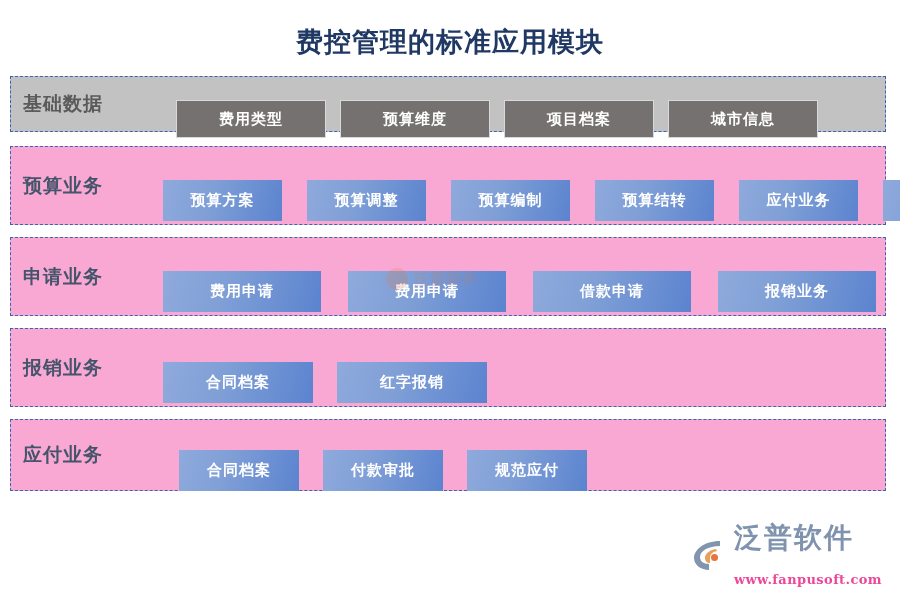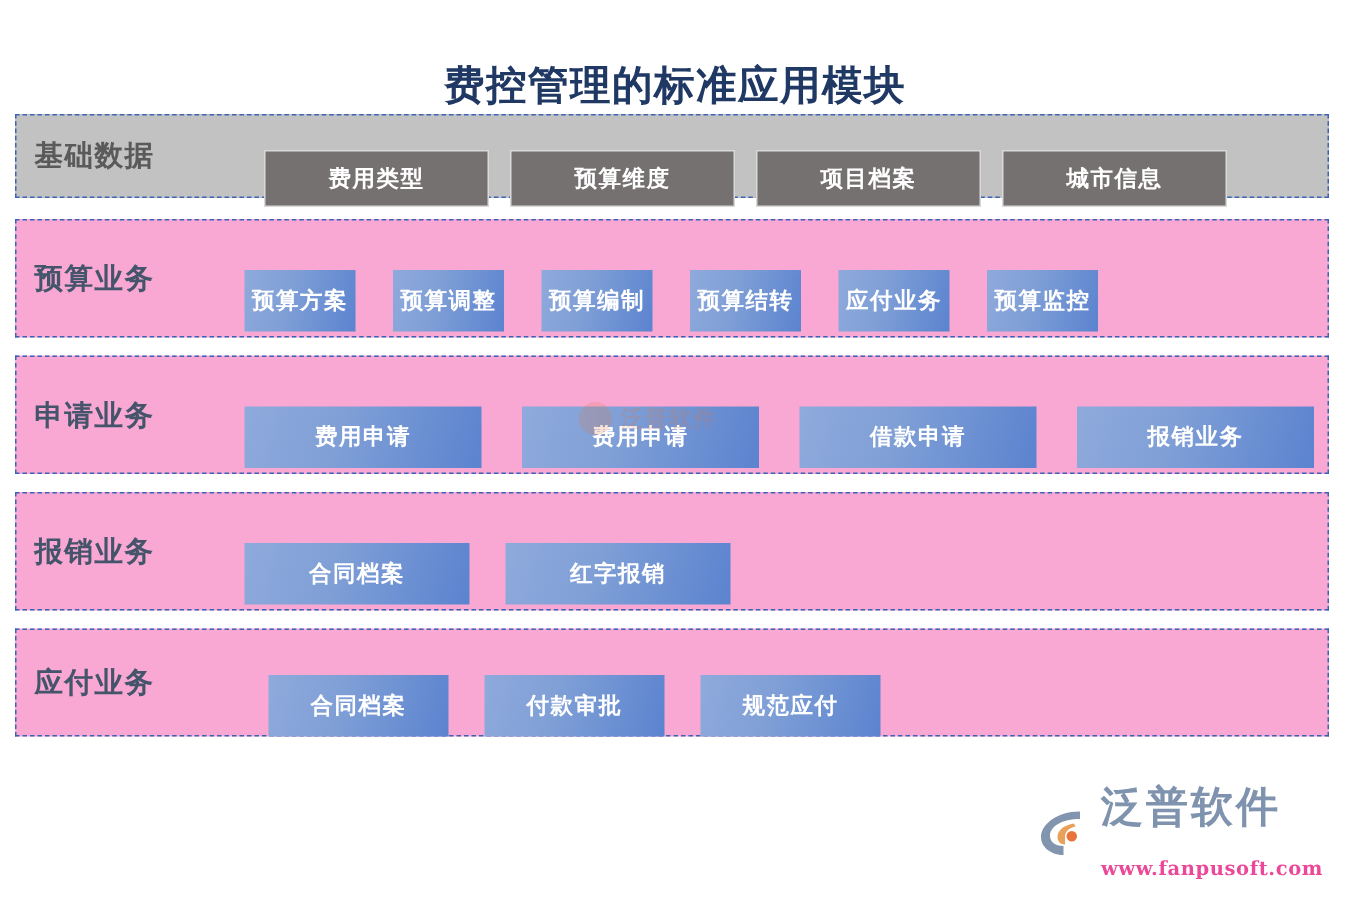--- a/index.html
+++ b/index.html
@@ -14,21 +14,21 @@
     overflow: hidden;
     position: relative;
   }
 
   #page-title {
     text-align: center;
     color: #1f3864;
     font-size: 27px;
     font-weight: 700;
     letter-spacing: 1px;
-    margin: 16px;
+    margin: 0;
     padding: 20px 0 0 0;
     height: 44px;
     line-height: 44px;
     font-family: "DejaVu Serif", "Liberation Serif", serif;
   }
 
   #diagram {
     position: absolute;
     left: 10px;
     top: 76px;
@@ -96,21 +96,21 @@
     border: 1px solid #d9d9d9;
     height: 38px;
     width: 150px;
   }
 
   
   .node.blue {
     background: linear-gradient(105deg, #8faadc 0%, #7f9fd6 40%, #5b83cf 100%);
     height: 41px;
   }
-  .row.budget  .node.blue { width: 74px; }
+  .row.budget  .node.blue { width: 119px; }
   .row.apply   .node.blue { width: 158px; }
   .row.reimb   .node.blue { width: 150px; }
   .row.payable .node.blue { width: 120px; }
 
   .row.budget  .node-strip { gap: 25px; }
   .row.apply   .node-strip { gap: 27px; }
   .row.reimb   .node-strip { gap: 24px; }
   .row.payable .node-strip { gap: 24px; }
 
   .row.basic   .node-strip { gap: 14px; }

